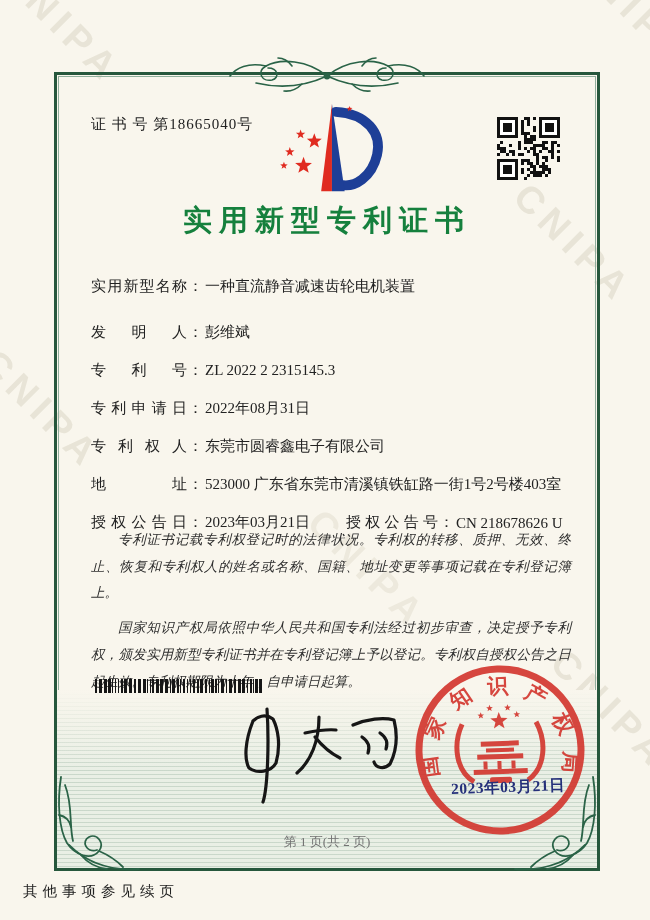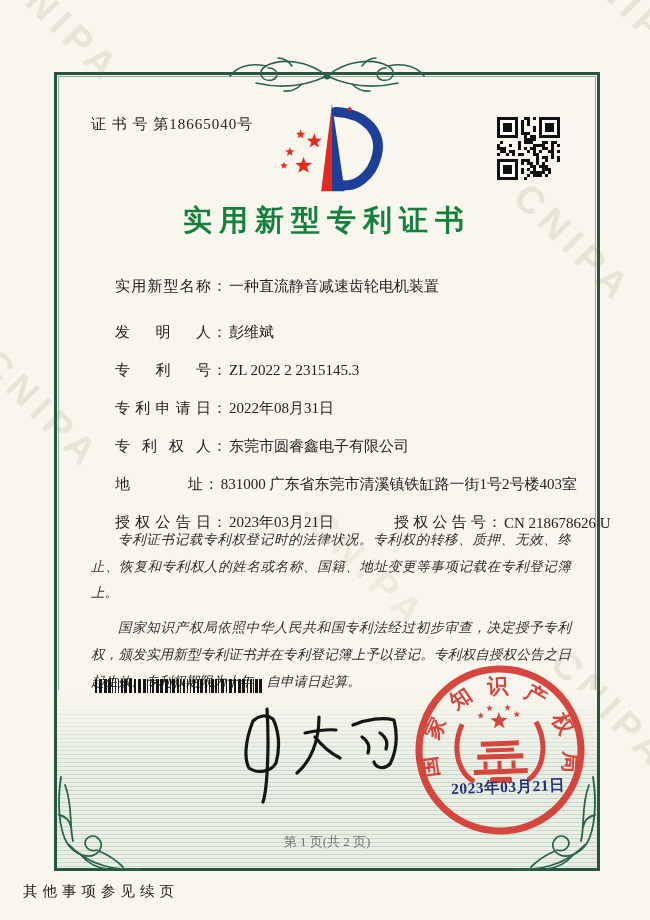--- a/index.html
+++ b/index.html
@@ -40,21 +40,21 @@
 
   .logo{position:absolute;left:214px;top:26px;}
   .qr{position:absolute;left:440px;top:42px;}
 
   .title{position:absolute;left:0;right:0;top:126px;text-align:center;
          font-size:29px;font-weight:bold;color:#15803d;letter-spacing:7px;}
 
   .fields{position:absolute;left:34px;top:192px;width:486px;color:#222;}
   .frow{height:38px;display:flex;align-items:center;font-size:15px;}
   .frow.first{margin-bottom:8px;}
-  .f-label{display:inline-block;width:96px;text-align:justify;text-align-last:justify;margin-left:24px;
+  .f-label{display:inline-block;width:96px;text-align:justify;text-align-last:justify;
            -moz-text-align-last:justify;}
   .f-sep{margin:0 2px 0 1px;}
   .f-value{white-space:nowrap;}
   .fgroup{display:flex;align-items:flex-end;}
   .fgroup.second{margin-left:36px;}
   .fgroup.second .f-label{width:92px;}
 
   .paras{position:absolute;left:34px;top:452px;width:480px;font-size:13.5px;
          line-height:1.98;color:#2e2e2e;font-style:italic;}
   .paras p{margin:0 0 8px 0;text-indent:2em;text-align:justify;}
@@ -284,21 +284,21 @@
         <span class="f-value">2022年08月31日</span>
       </div>
       <div class="frow">
         <span class="f-label">专利权人</span>
           <span class="f-sep">：</span>
         <span class="f-value">东莞市圆睿鑫电子有限公司</span>
       </div>
       <div class="frow">
         <span class="f-label">地址</span>
           <span class="f-sep">：</span>
-        <span class="f-value">831000 广东省东莞市清溪镇铁缸路一街1号2号楼403室</span>
+        <span class="f-value">523000 广东省东莞市清溪镇铁缸路一街1号2号楼403室</span>
       </div>
       <div class="frow double">
         <span class="fgroup">
           <span class="f-label">授权公告日</span>
             <span class="f-sep">：</span>
           <span class="f-value">2023年03月21日</span>
         </span>
         <span class="fgroup second">
           <span class="f-label">授权公告号</span>
             <span class="f-sep">：</span>

